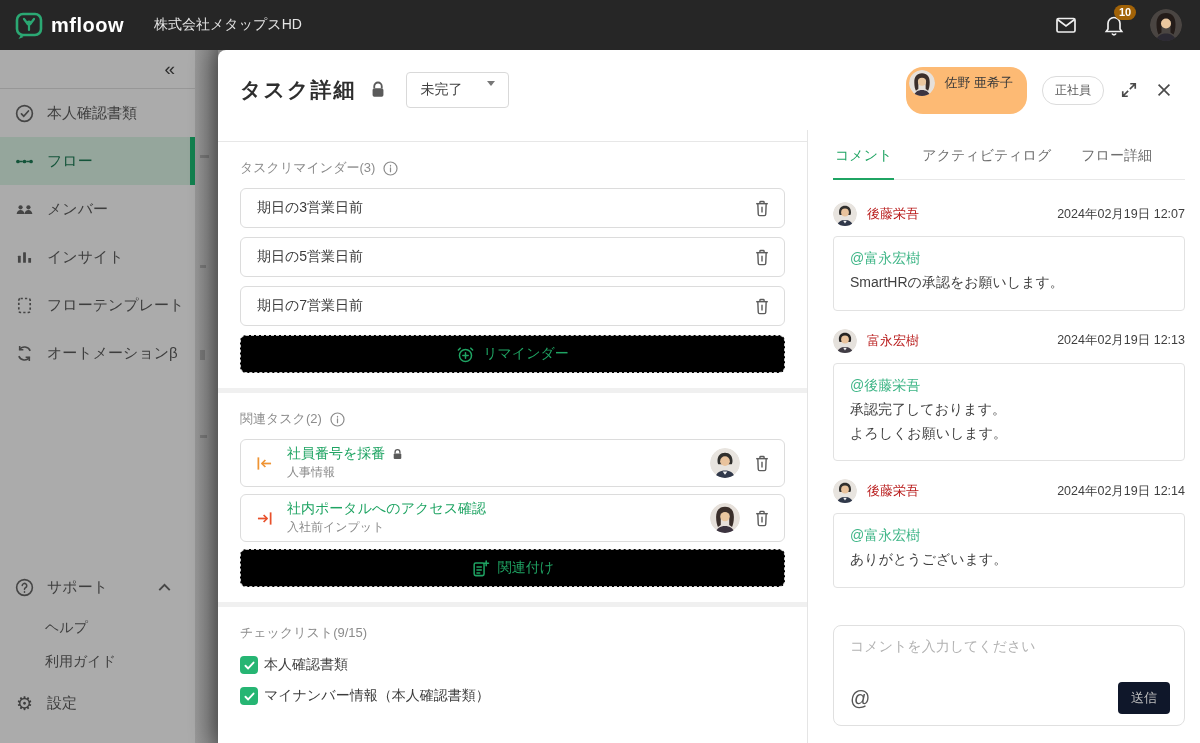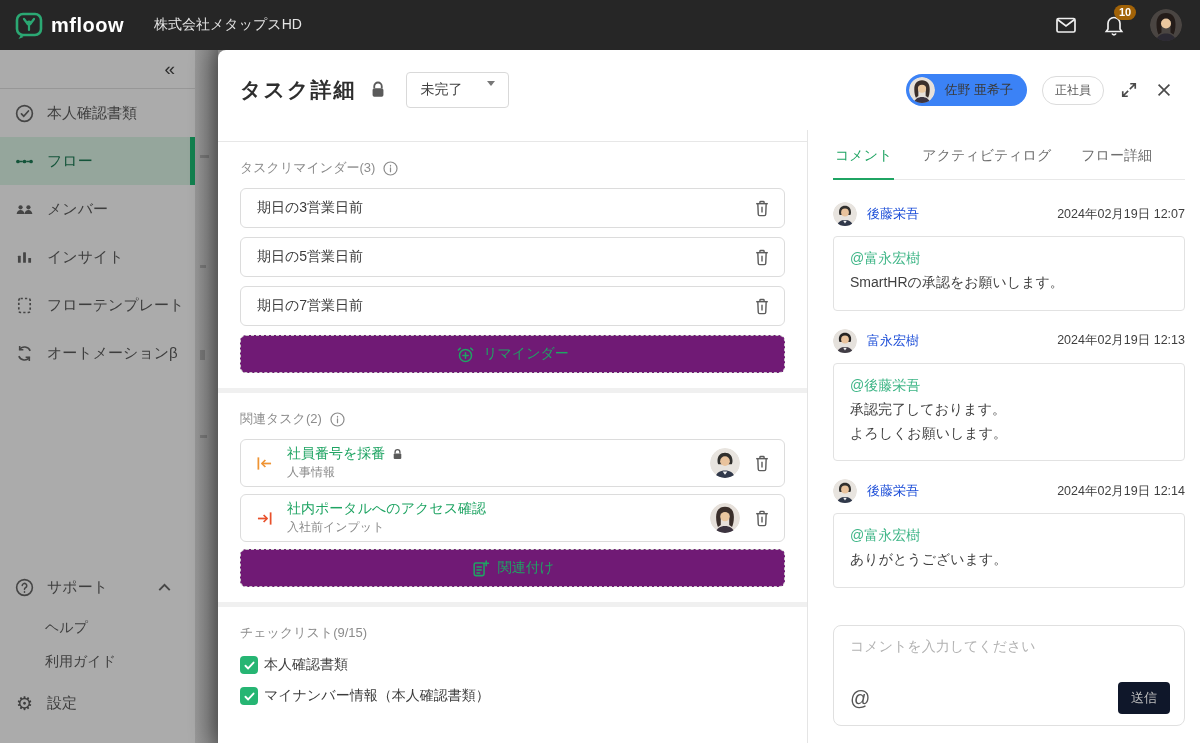--- a/index.html
+++ b/index.html
@@ -35,34 +35,34 @@
   
   .modal{left:218px;top:50px;width:982px;height:693px;background:#fff;border-top-left-radius:8px;
     box-shadow:-8px 0 22px rgba(0,0,0,.33);z-index:20;display:flex;flex-direction:column;}
   .m-head{height:80px;flex:0 0 auto;display:flex;align-items:center;padding:0 26px 0 22px;}
   .m-title{font-size:21px;font-weight:bold;color:#2e2e2e;letter-spacing:2px;}
   .m-lock{margin-left:12px;width:20px;height:20px;}
   .status-btn{margin-left:18px;display:flex;gap:25px;border:1px solid #d9d9d9;border-radius:4px;
     padding:8px 13px;font-size:14px;color:#3f3f3f;background:#fff;cursor:pointer;}
   .caret-down{width:0;height:0;border-left:4.5px solid transparent;border-right:4.5px solid transparent;border-top:5.5px solid #777;}
   .m-head-right{margin-left:auto;display:flex;align-items:center;gap:15px;}
-  .assignee{display:flex;align-items:center;gap:9px;background:#3b82f6;border-radius:17px;padding:3px 14px 3px 3px;font-size:13px;color:#3a3a3a;cursor:pointer;}
+  .assignee{display:flex;align-items:center;gap:9px;background:#fdba74;border-radius:17px;padding:3px 14px 18px 3px;font-size:13px;color:#3a3a3a;cursor:pointer;}
   .emp-badge{border:1px solid #dcdcdc;border-radius:14px;padding:5px 12px;font-size:12px;color:#5a5a5a;}
   .hd-ic{width:20px;height:20px;cursor:pointer;}
   .m-body{flex:1;display:flex;min-height:0;}
   
   .left-col{width:590px;flex:0 0 auto;border-right:1px solid #e5e5e5;box-sizing:border-box;padding:0 22px;overflow:hidden;}
   .top-rule{height:1px;background:#e7e7e7;margin:11px -22px 0;}
   .sec-label{display:flex;align-items:center;gap:7px;font-size:13px;color:#8c8c8c;margin:17px 0 11px;}
   .sec-label svg{width:17px;height:17px;}
   .rem-row{height:38px;border:1px solid #dcdcdc;border-radius:6px;display:flex;align-items:center;padding:0 12px 0 16px;margin-bottom:9px;}
   .rem-text{font-size:14px;color:#3c3c3c;}
   .trash-btn{margin-left:auto;width:20px;height:20px;cursor:pointer;background:none;border:none;padding:0;}
   .add-btn{height:38px;border:1px dashed #cccccc;border-radius:6px;display:flex;align-items:center;justify-content:center;gap:8px;
-    color:#1fa463;font-size:14px;background:#701a75;width:100%;cursor:pointer;margin-top:2px;}
+    color:#1fa463;font-size:14px;background:#000000;width:100%;cursor:pointer;margin-top:2px;}
   .add-btn svg{width:19px;height:19px;}
   .band{height:5px;background:#f0f0f0;margin:15px -22px 0;}
   .rel-row{height:46px;border:1px solid #dcdcdc;border-radius:6px;display:flex;align-items:center;padding:0 12px 0 13px;margin-bottom:7px;gap:12px;}
   .rel-dir{width:21px;height:21px;flex:0 0 auto;}
   .rel-main{display:flex;flex-direction:column;gap:1px;}
   .rel-title{font-size:14px;color:#1fa463;display:flex;align-items:center;gap:6px;cursor:pointer;}
   .rel-title svg{width:13px;height:13px;}
   .rel-sub{font-size:12px;color:#8a8a8a;}
   .rel-right{margin-left:auto;display:flex;align-items:center;gap:12px;}
   .chk-row{display:flex;align-items:center;gap:6px;margin-bottom:13px;}
@@ -70,21 +70,21 @@
   .chkbox svg{width:13px;height:13px;}
   .chk-label{font-size:14px;color:#3c3c3c;}
   
   .right-col{flex:1;box-sizing:border-box;padding:0 15px 0 25px;display:flex;flex-direction:column;min-width:0;}
   .tabs{margin-top:17px;display:flex;gap:26px;border-bottom:1px solid #e8e8e8;font-size:14px;}
   .tab{padding:0 2px 13px;color:#6e6e6e;cursor:pointer;}
   .tab.active{color:#1fa463;border-bottom:2px solid #1fa463;margin-bottom:-1px;}
   .comments{flex:1;overflow:hidden;padding-top:4px;}
   .comment{margin-top:18px;}
   .c-head{display:flex;align-items:center;}
-  .c-name{margin-left:10px;font-size:13px;color:#1d4ed8;}
+  .c-name{margin-left:10px;font-size:13px;color:#b91c1c;}
   .c-time{margin-left:auto;font-size:12.5px;color:#3f3f3f;}
   .c-bubble{margin-top:10px;border:1px solid #e2e2e2;border-radius:4px;padding:13px 16px 15px;}
   .c-mention{font-size:14px;color:#3db586;margin-bottom:3px;cursor:pointer;}
   .c-text{font-size:14px;color:#3f3f3f;line-height:1.7;white-space:pre-line;}
   .input-box{flex:0 0 auto;margin-bottom:17px;border:1px solid #e0e0e0;border-radius:8px;padding:12px 14px 11px 16px;}
   .input-box textarea{width:100%;height:40px;border:none;resize:none;outline:none;font-size:14px;color:#3f3f3f;
     font-family:"Liberation Sans","DejaVu Sans",sans-serif;background:transparent;padding:0;}
   .input-box textarea::placeholder{color:#b2b2b2;}
   .ib-row{display:flex;align-items:center;}
   .at-icon{font-size:20px;color:#555;cursor:pointer;line-height:1;}

